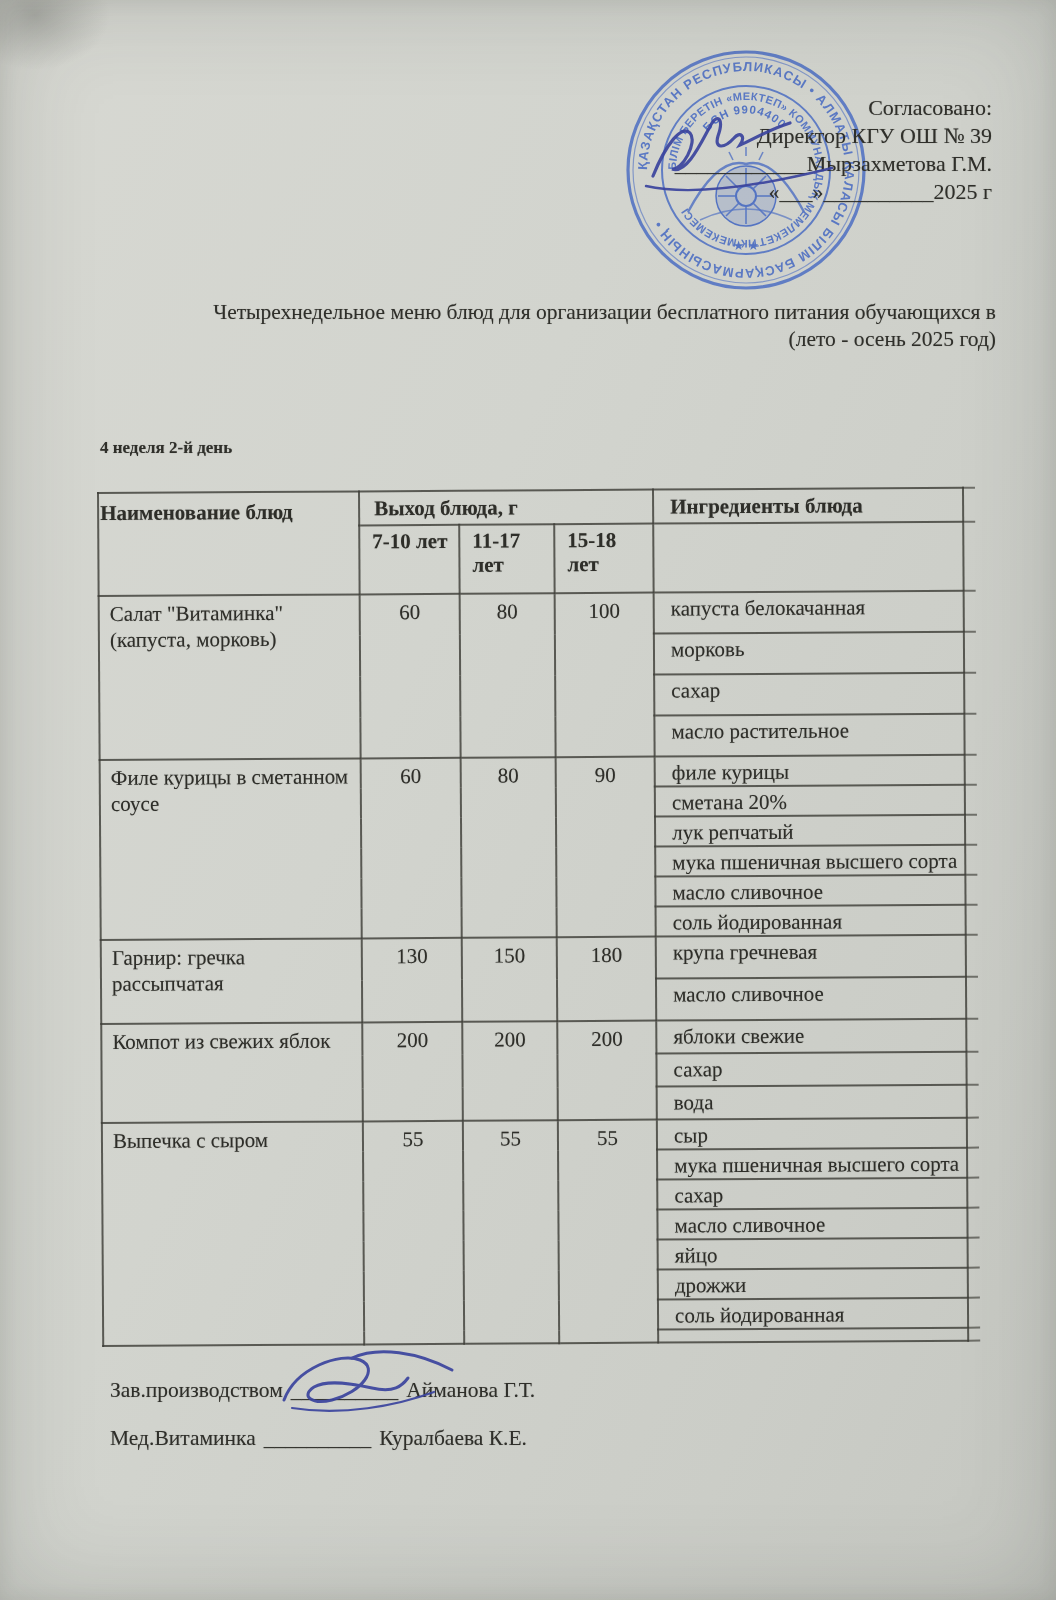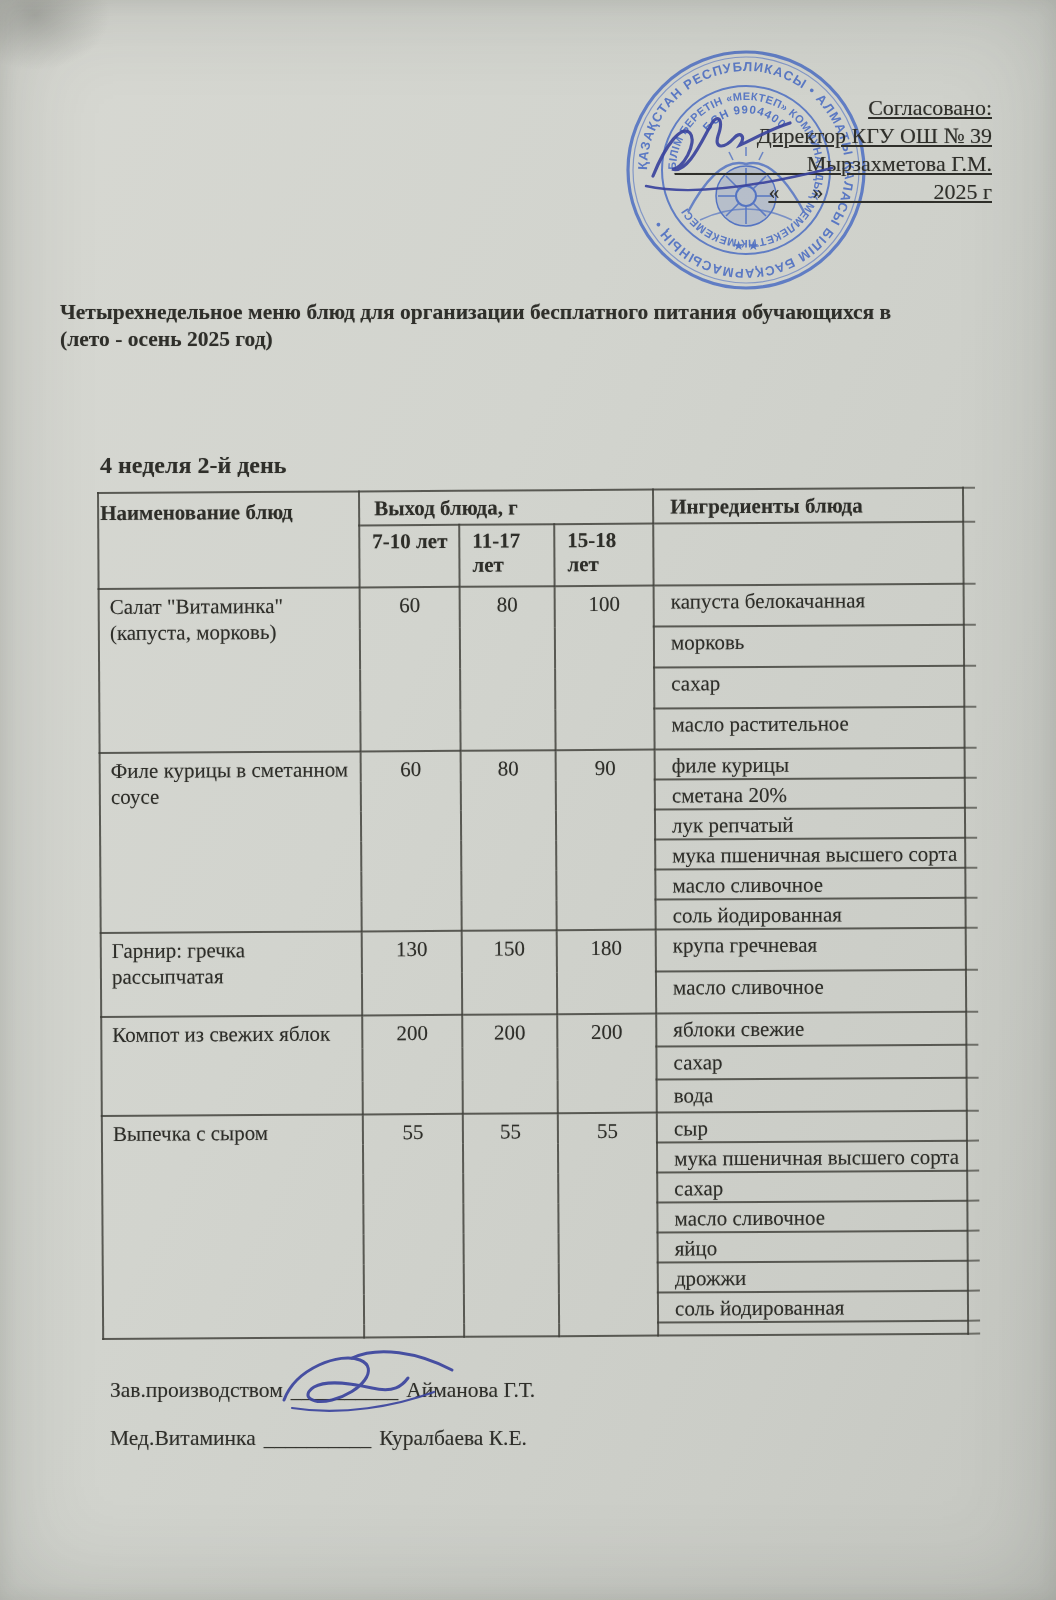--- a/index.html
+++ b/index.html
@@ -9,49 +9,49 @@
     font-family:"Liberation Serif", serif;
     color:#2f2f2a;
   }
   .vignette{position:absolute;inset:0;pointer-events:none;
     box-shadow:inset 0 0 95px rgba(66,68,62,.22), inset 0 0 18px rgba(66,68,62,.10);z-index:9;}
   .corner-shade{position:absolute;left:-40px;top:-40px;width:150px;height:110px;
     background:radial-gradient(closest-side, rgba(70,72,66,.28), rgba(70,72,66,0));pointer-events:none;}
 
   
   .approval{position:absolute;left:600px;top:94px;width:392px;text-align:right;
-    font-size:22px;line-height:28px;z-index:3;text-decoration:underline;}
+    font-size:22px;line-height:28px;z-index:3;}
   .approval div{white-space:nowrap;}
 
   
   .stamp-wrap{position:absolute;left:622px;top:46px;width:248px;height:252px;z-index:2;opacity:.92;}
   .sig-top{position:absolute;left:628px;top:96px;z-index:4;}
   .sig-bottom{position:absolute;left:256px;top:1344px;z-index:4;}
 
   
-  .title{position:absolute;left:60px;top:299px;width:936px;text-align:left;
-    font-weight:bold;font-size:21.5px;line-height:27px;z-index:1;}
-
-  .week{position:absolute;left:100px;top:452px;font-weight:bold;font-size:24px;}
+  .title{position:absolute;left:60px;top:299px;width:936px;text-align:right;
+    font-weight:normal;font-size:21.5px;line-height:27px;z-index:1;}
+
+  .week{position:absolute;left:100px;top:438px;font-weight:bold;font-size:17px;}
 
   
   .table-wrap{position:absolute;left:97px;top:492px;transform:rotate(-.35deg);transform-origin:0 0;}
   table.menu{border-collapse:collapse;table-layout:fixed;width:865px;
     font-size:21px;color:#2e2e29;}
   table.menu th,table.menu td{border:2px solid rgba(62,62,56,.82);vertical-align:top;
     font-weight:normal;position:relative;overflow:visible;}
   table.menu th{font-weight:bold;text-align:left;}
   .c-dish{width:261px;} .c-a1{width:100px;} .c-a2{width:95px;} .c-a3{width:99px;} .c-ing{width:310px;}
   .tr-h1{height:34px;} .tr-h2{height:46px;}
   .tr-d1{height:41px;} .tr-d2{height:29px;} .tr-d3{height:42px;} .tr-d4{height:33px;} .tr-d5{height:29px;}
   .tr-fill{height:13px;}
   .h-dish{text-align:center;padding-top:7px;}
   .h-out{padding:4px 0 0 14px;}
   .h-ing{padding:4px 0 0 16px;}
-  .h-age{padding:3px 0 9px 12px;line-height:24px;}
+  .h-age{padding:3px 0 16px 12px;line-height:24px;}
   .dish{padding:4px 8px 0 10px;line-height:26px;}
   .num{text-align:center;padding-top:5px;}
   .ing{padding:3px 4px 0 16px;line-height:25px;}
   
   .tick::before{content:"";position:absolute;left:100%;margin-left:2px;top:-2px;
     width:11px;height:2px;background:rgba(62,62,56,.65);}
   .tick-bottom::after{content:"";position:absolute;left:100%;margin-left:2px;bottom:-2px;
     width:11px;height:2px;background:rgba(62,62,56,.65);}
 
   

